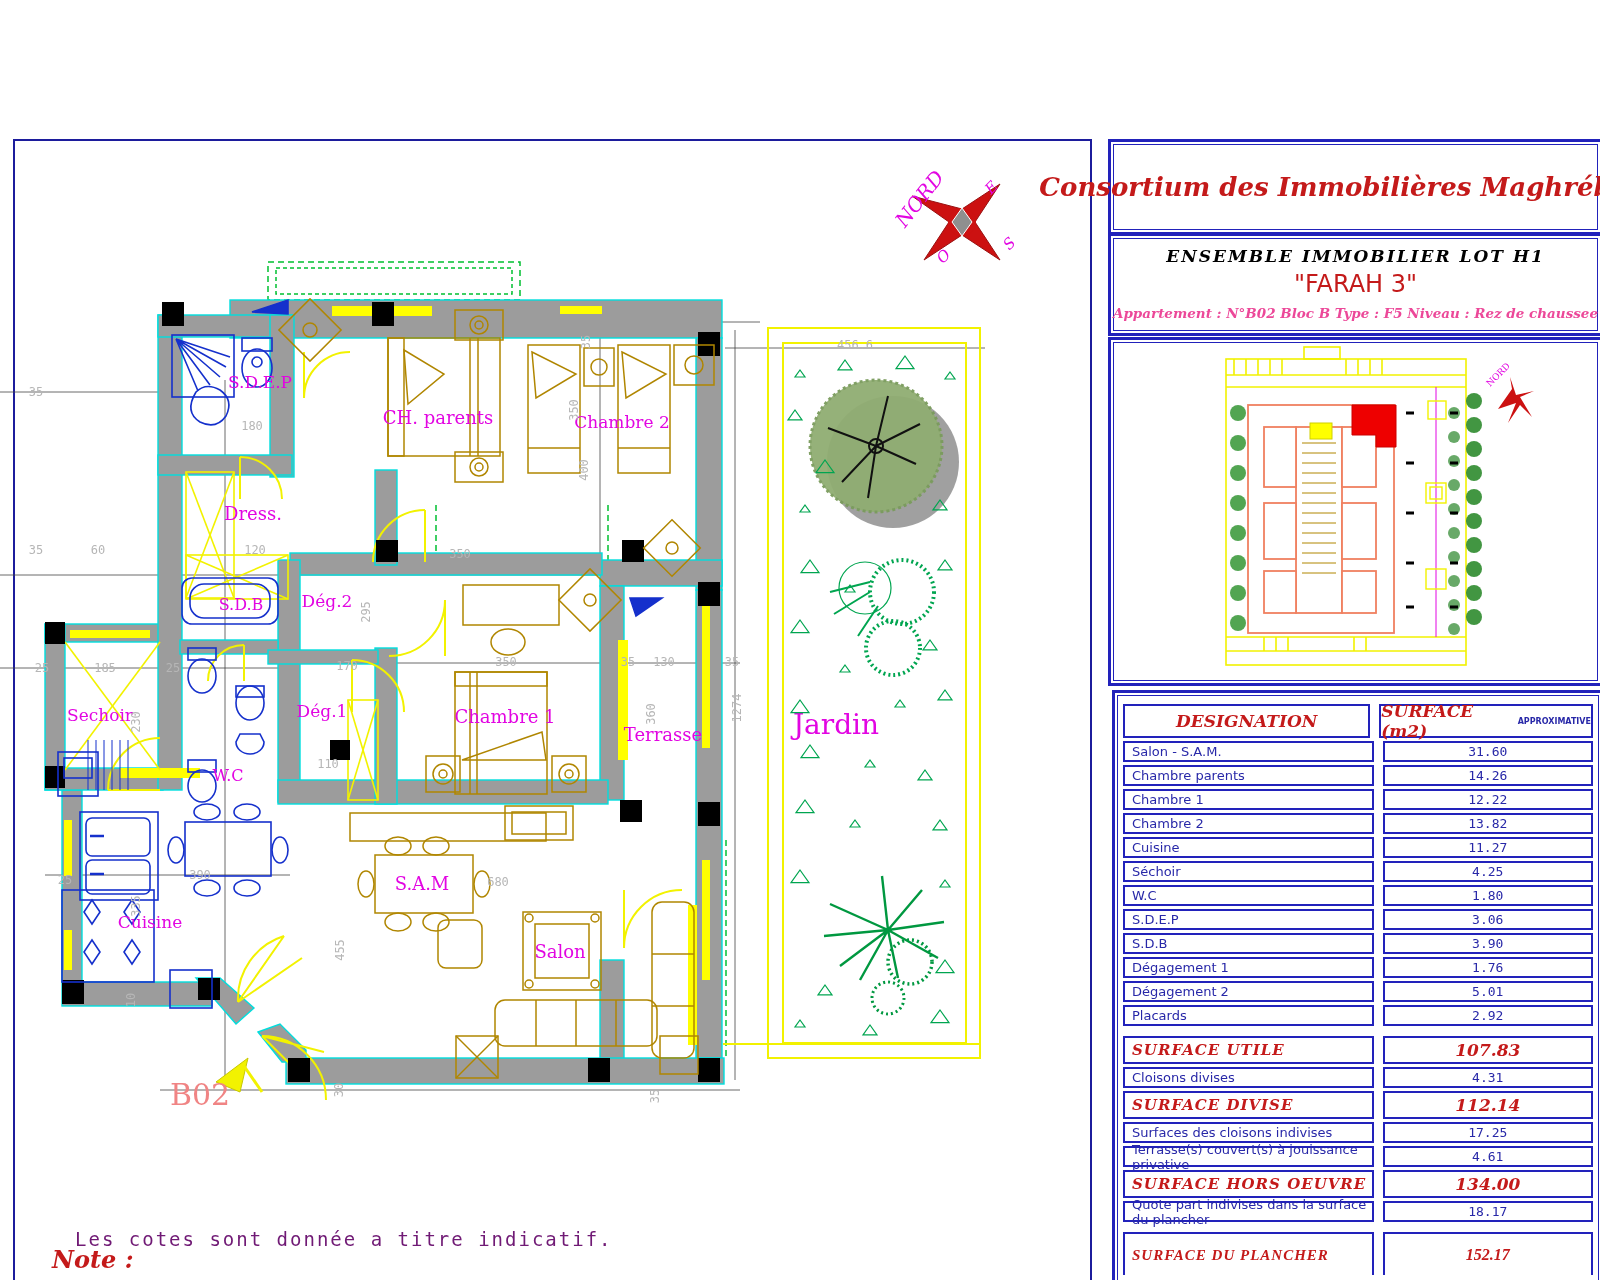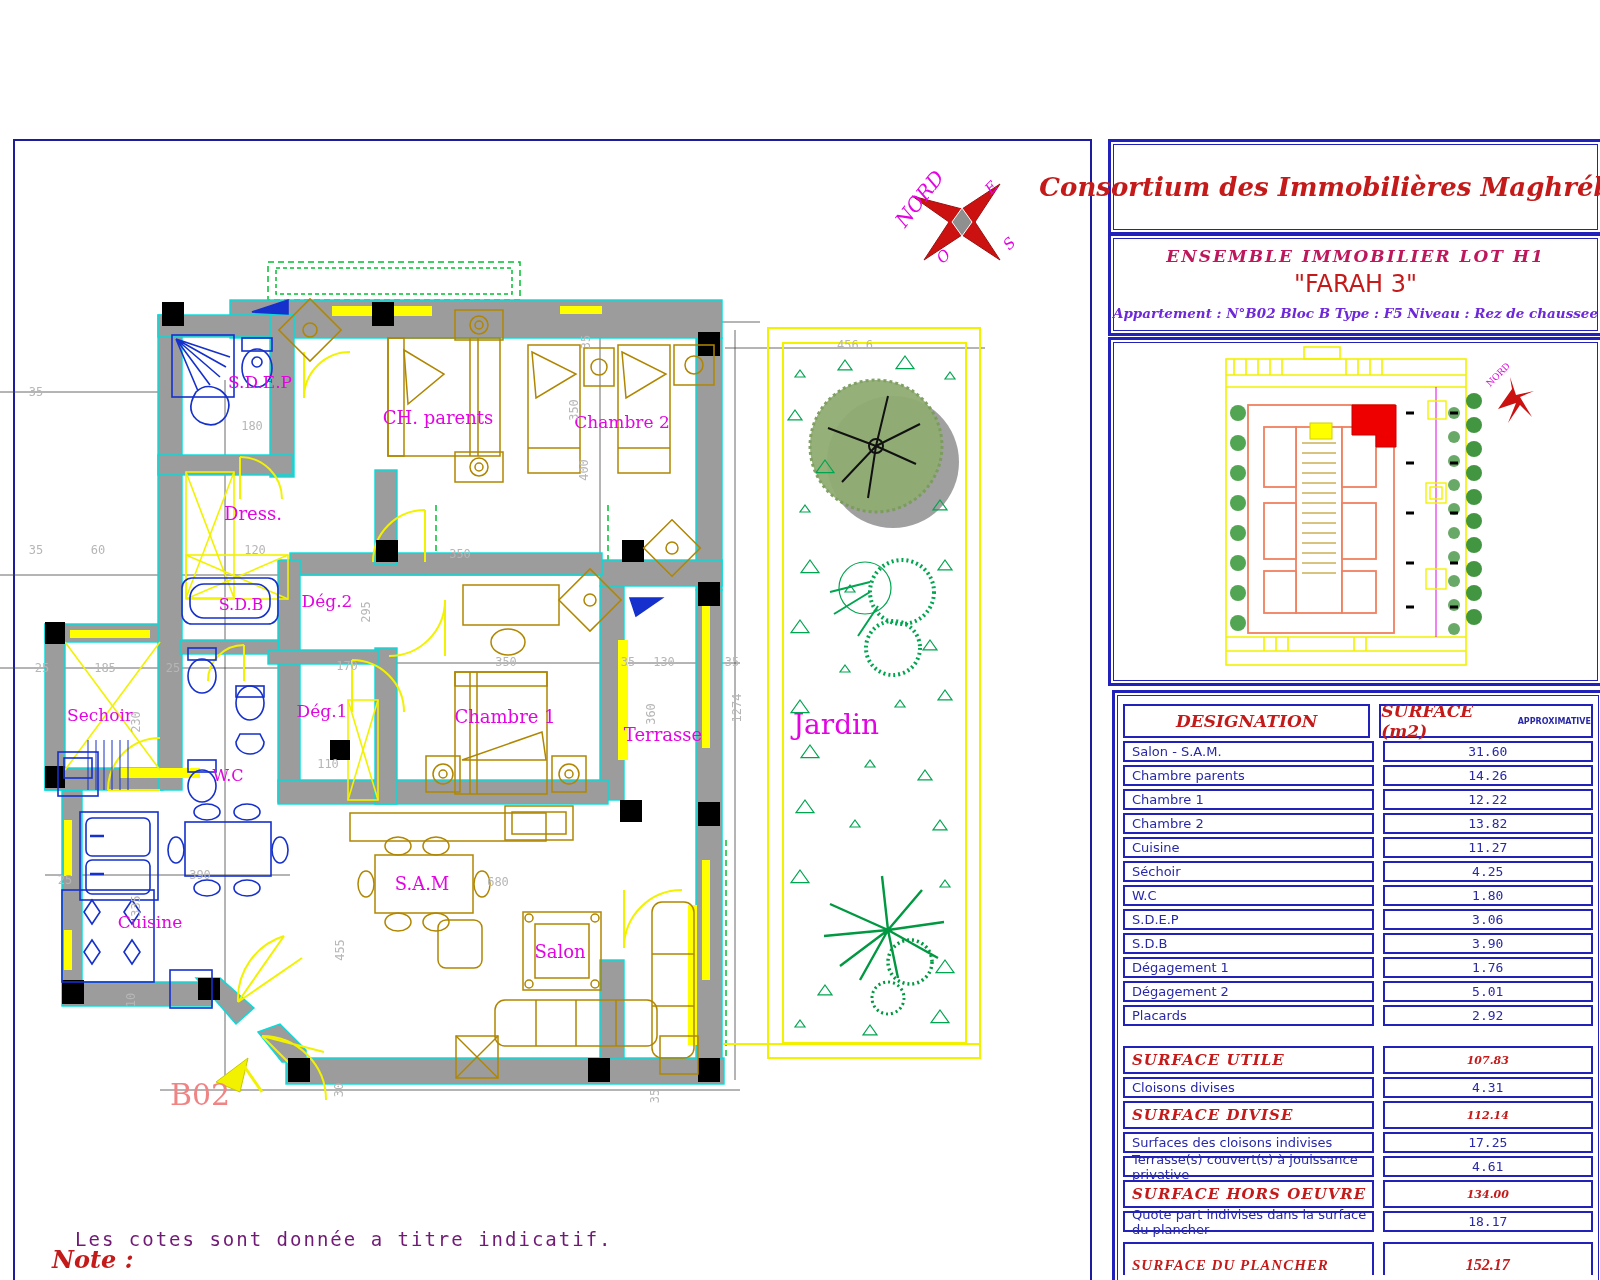--- a/index.html
+++ b/index.html
@@ -9,40 +9,40 @@
   #sheet-border{position:absolute;left:13px;top:139px;width:1075px;height:1200px;border:2px solid #1c1c9c;}
 
   
   .dbox{position:absolute;border:3px solid #2222bb;background:#fff;}
   .dbox .inner{position:absolute;inset:2px;border:1px solid #2222bb;}
   #company-box{left:1108px;top:139px;width:489px;height:90px;}
   #company-title{position:absolute;inset:0;display:flex;align-items:center;justify-content:center;
      font-family:"DejaVu Serif",serif;font-style:italic;font-weight:bold;font-size:26px;color:#c41a1a;white-space:nowrap;}
   #project-box{left:1108px;top:233px;width:489px;height:97px;}
   #project-lines{position:absolute;inset:0;text-align:center;padding-top:10px;}
-  #project-l1{font-family:"DejaVu Serif",serif;font-style:italic;font-weight:bold;font-size:17px;letter-spacing:2px;color:#be185d;}
+  #project-l1{font-family:"DejaVu Serif",serif;font-style:italic;font-weight:bold;font-size:17px;letter-spacing:2px;color:#000000;}
   #project-l2{font-family:"DejaVu Sans",sans-serif;font-size:24px;color:#c41a1a;margin-top:4px;}
-  #project-l3{font-family:"DejaVu Serif",serif;font-style:italic;font-weight:bold;font-size:13.5px;color:#6d28d9;margin-top:7px;white-space:nowrap;}
+  #project-l3{font-family:"DejaVu Serif",serif;font-style:italic;font-weight:bold;font-size:13.5px;color:#ec4899;margin-top:7px;white-space:nowrap;}
   #masse-box{left:1108px;top:337px;width:489px;height:343px;}
   #table-box{left:1112px;top:690px;width:486px;height:590px;}
 
   
   #table-content{position:absolute;inset:8px;overflow:hidden;}
   .trow{display:flex;margin-top:3px;}
   .tcell{border:2px solid #2222bb;background:#fff;display:flex;align-items:center;}
   .tcell.lab{width:246px;padding-left:7px;}
   .tcell.val{width:212px;margin-left:9px;justify-content:center;}
   .trow.header .tcell{height:30px;justify-content:center;padding-left:0;
      font-family:"DejaVu Serif",serif;font-weight:bold;font-style:italic;font-size:17px;color:#c41a1a;}
   .trow.normal .tcell{height:17px;}
   .trow.normal .lab{font-size:13px;color:#2828a8;}
   .trow.normal .val{font-size:13px;color:#2828a8;font-family:"DejaVu Sans Mono",monospace;}
   .trow.section .tcell{height:24px;font-family:"DejaVu Serif",serif;font-weight:bold;font-style:italic;color:#c41a1a;}
   .trow.section .lab{font-size:15px;letter-spacing:1px;}
-  .trow.section .val{font-size:11px;}
+  .trow.section .val{font-size:17px;}
   .trow.plancher .tcell{height:42px;font-family:Liberation Serif, serif;font-weight:bold;font-style:italic;color:#c41a1a;}
   .trow.plancher .lab{font-size:15px;letter-spacing:1px;}
   .trow.plancher .val{font-size:16px;}
   #approx{font-family:"DejaVu Sans",sans-serif;font-style:normal;font-weight:bold;font-size:8px;color:#2828a8;margin-left:3px;letter-spacing:0px;}
 
   
   text.room{fill:#e205e2;font-family:"DejaVu Serif",serif;}
   text.unit{fill:#f08484;font-family:"DejaVu Serif",serif;}
   text.dim{fill:#b6b6b6;font-family:"DejaVu Sans Mono",monospace;}
   text.compass{fill:#e205e2;font-family:"DejaVu Serif",serif;font-style:italic;}
@@ -560,21 +560,21 @@
             <div class="tcell val">1.76</div>
           </div>
           <div class="trow normal">
             <div class="tcell lab">Dégagement 2</div>
             <div class="tcell val">5.01</div>
           </div>
           <div class="trow normal">
             <div class="tcell lab">Placards</div>
             <div class="tcell val">2.92</div>
           </div>
-          <div class="trow section" style="margin-top: 20px;">
+          <div class="trow section" style="margin-top: 10px;">
             <div class="tcell lab">SURFACE  UTILE</div>
             <div class="tcell val">107.83</div>
           </div>
           <div class="trow normal">
             <div class="tcell lab">Cloisons divises</div>
             <div class="tcell val">4.31</div>
           </div>
           <div class="trow section">
             <div class="tcell lab">SURFACE  DIVISE</div>
             <div class="tcell val">112.14</div>

